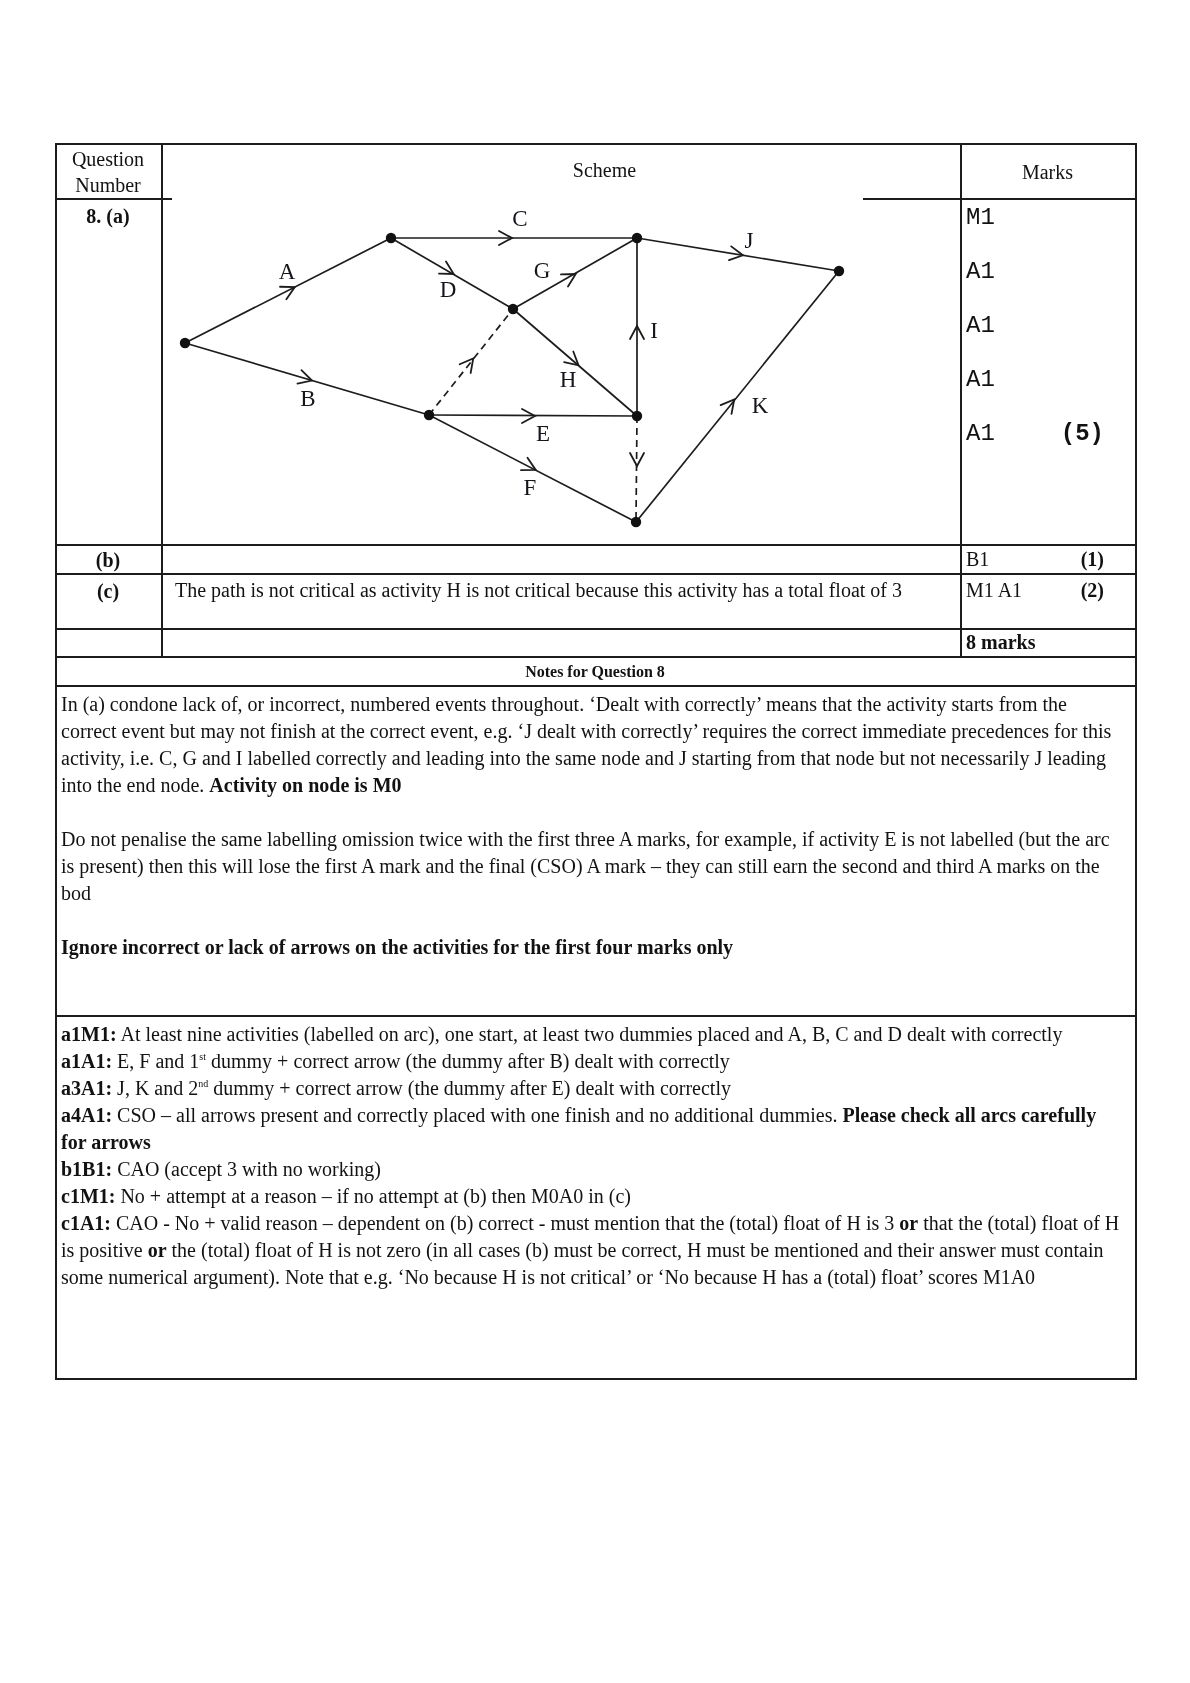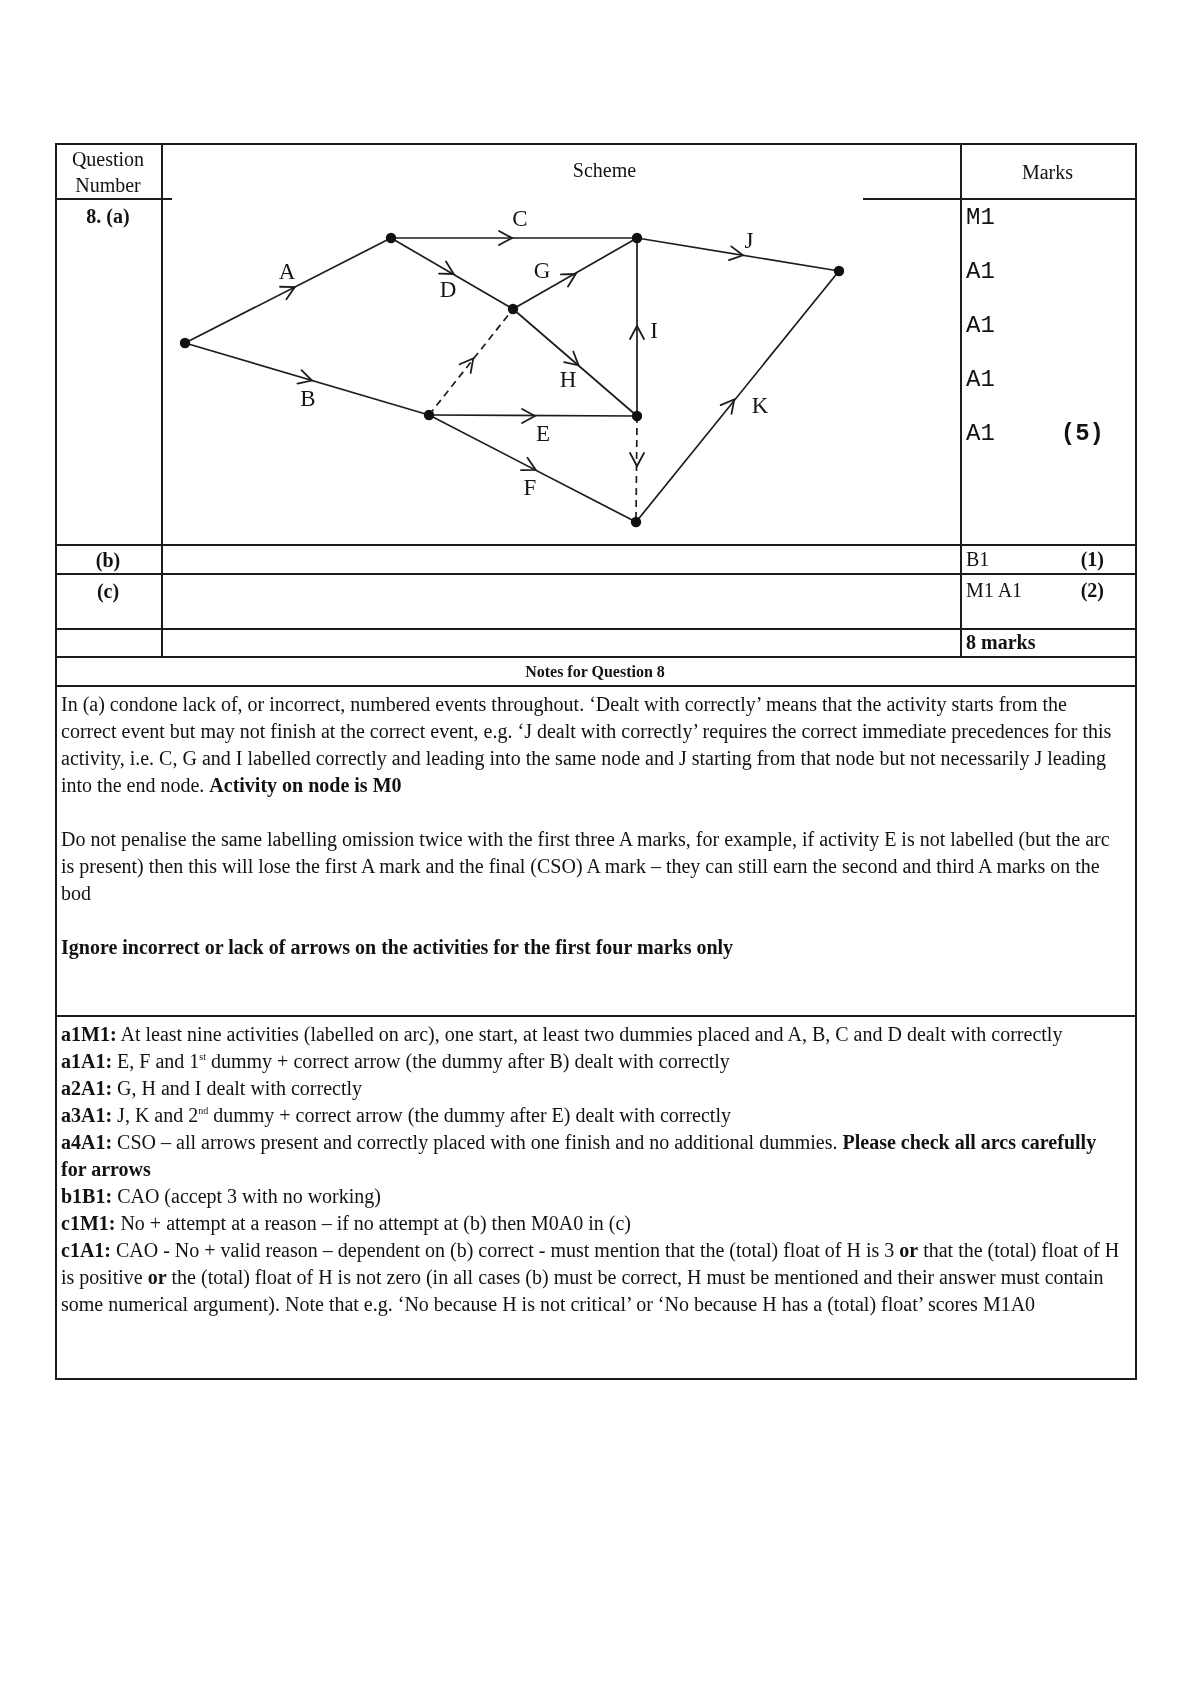--- a/index.html
+++ b/index.html
@@ -133,39 +133,39 @@
       </div>
     </div>
 
   <div class="abs center b fs20" style="left:57px;top:547px;width:102px;">(b)</div>
   <div class="abs markflex" style="left:966px;top:546px;width:138px;text-align:center;">
     <span>B1</span>
     <span class="b">(1)</span>
   </div>
 
   <div class="abs center b fs20" style="left:57px;top:578px;width:102px;">(c)</div>
+  <div class="abs fs20" style="left:175px;top:577px;width:742px;">The path is not critical as activity H is not critical because this activity has a total float of 3</div>
   <div class="abs markflex" style="left:966px;top:577px;width:138px;gap:26px;">
     <span>M1 A1</span>
     <span class="b">(2)</span>
   </div>
 
   <div class="abs b fs20" style="left:966px;top:629px;width:160px;">8 marks</div>
 
   <div class="abs center b" style="left:57px;top:659px;width:1076px;font-size:16px;line-height:26px;">Notes for Question 8</div>
   <div class="abs notes" style="left:61px;top:691px;width:1064px;">
       <div><span>In (a) condone lack of, or incorrect, numbered events throughout. ‘Dealt with correctly’ means that the activity starts from the correct event but may not finish at the correct event, e.g. ‘J dealt with correctly’ requires the correct immediate precedences for this activity, i.e. C, G and I labelled correctly and leading into the same node and J starting from that node but not necessarily J leading into the end node. </span><span class="b">Activity on node is M0</span></div>
       <div class="blank"></div>
       <div><span>Do not penalise the same labelling omission twice with the first three A marks, for example, if activity E is not labelled (but the arc is present) then this will lose the first A mark and the final (CSO) A mark – they can still earn the second and third A marks on the bod</span></div>
       <div class="blank"></div>
       <div><span class="b">Ignore incorrect or lack of arrows on the activities for the first four marks only</span></div>
     </div>
   <div class="abs notes" style="left:61px;top:1021px;width:1064px;">
       <div><span class="b">a1M1:</span><span> At least nine activities (labelled on arc), one start, at least two dummies placed and A, B, C and D dealt with correctly</span></div>
       <div><span class="b">a1A1:</span><span> E, F and 1</span><sup>st</sup><span> dummy + correct arrow (the dummy after B) dealt with correctly</span></div>
-      <div><span class="b">a2A1:</span><span> G, H and I dealt with correctly</span></div>
       <div><span class="b">a3A1:</span><span> J, K and 2</span><sup>nd</sup><span> dummy + correct arrow (the dummy after E) dealt with correctly</span></div>
       <div><span class="b">a4A1:</span><span> CSO – all arrows present and correctly placed with one finish and no additional dummies. </span><span class="b">Please check all arcs carefully for arrows</span></div>
       <div><span class="b">b1B1:</span><span> CAO (accept 3 with no working)</span></div>
       <div><span class="b">c1M1:</span><span> No + attempt at a reason – if no attempt at (b) then M0A0 in (c)</span></div>
       <div><span class="b">c1A1:</span><span> CAO - No + valid reason –  dependent on (b) correct - must mention that the (total) float of H is 3 </span><span class="b">or</span><span> that the (total) float of H is positive </span><span class="b">or</span><span> the (total) float of H is not zero (in all cases (b) must be correct, H must be mentioned and their answer must contain some numerical argument). Note that e.g. ‘No because H is not critical’ or ‘No because H has a (total) float’ scores M1A0</span></div>
     </div>
 
 </div>
 
 </body></html>

